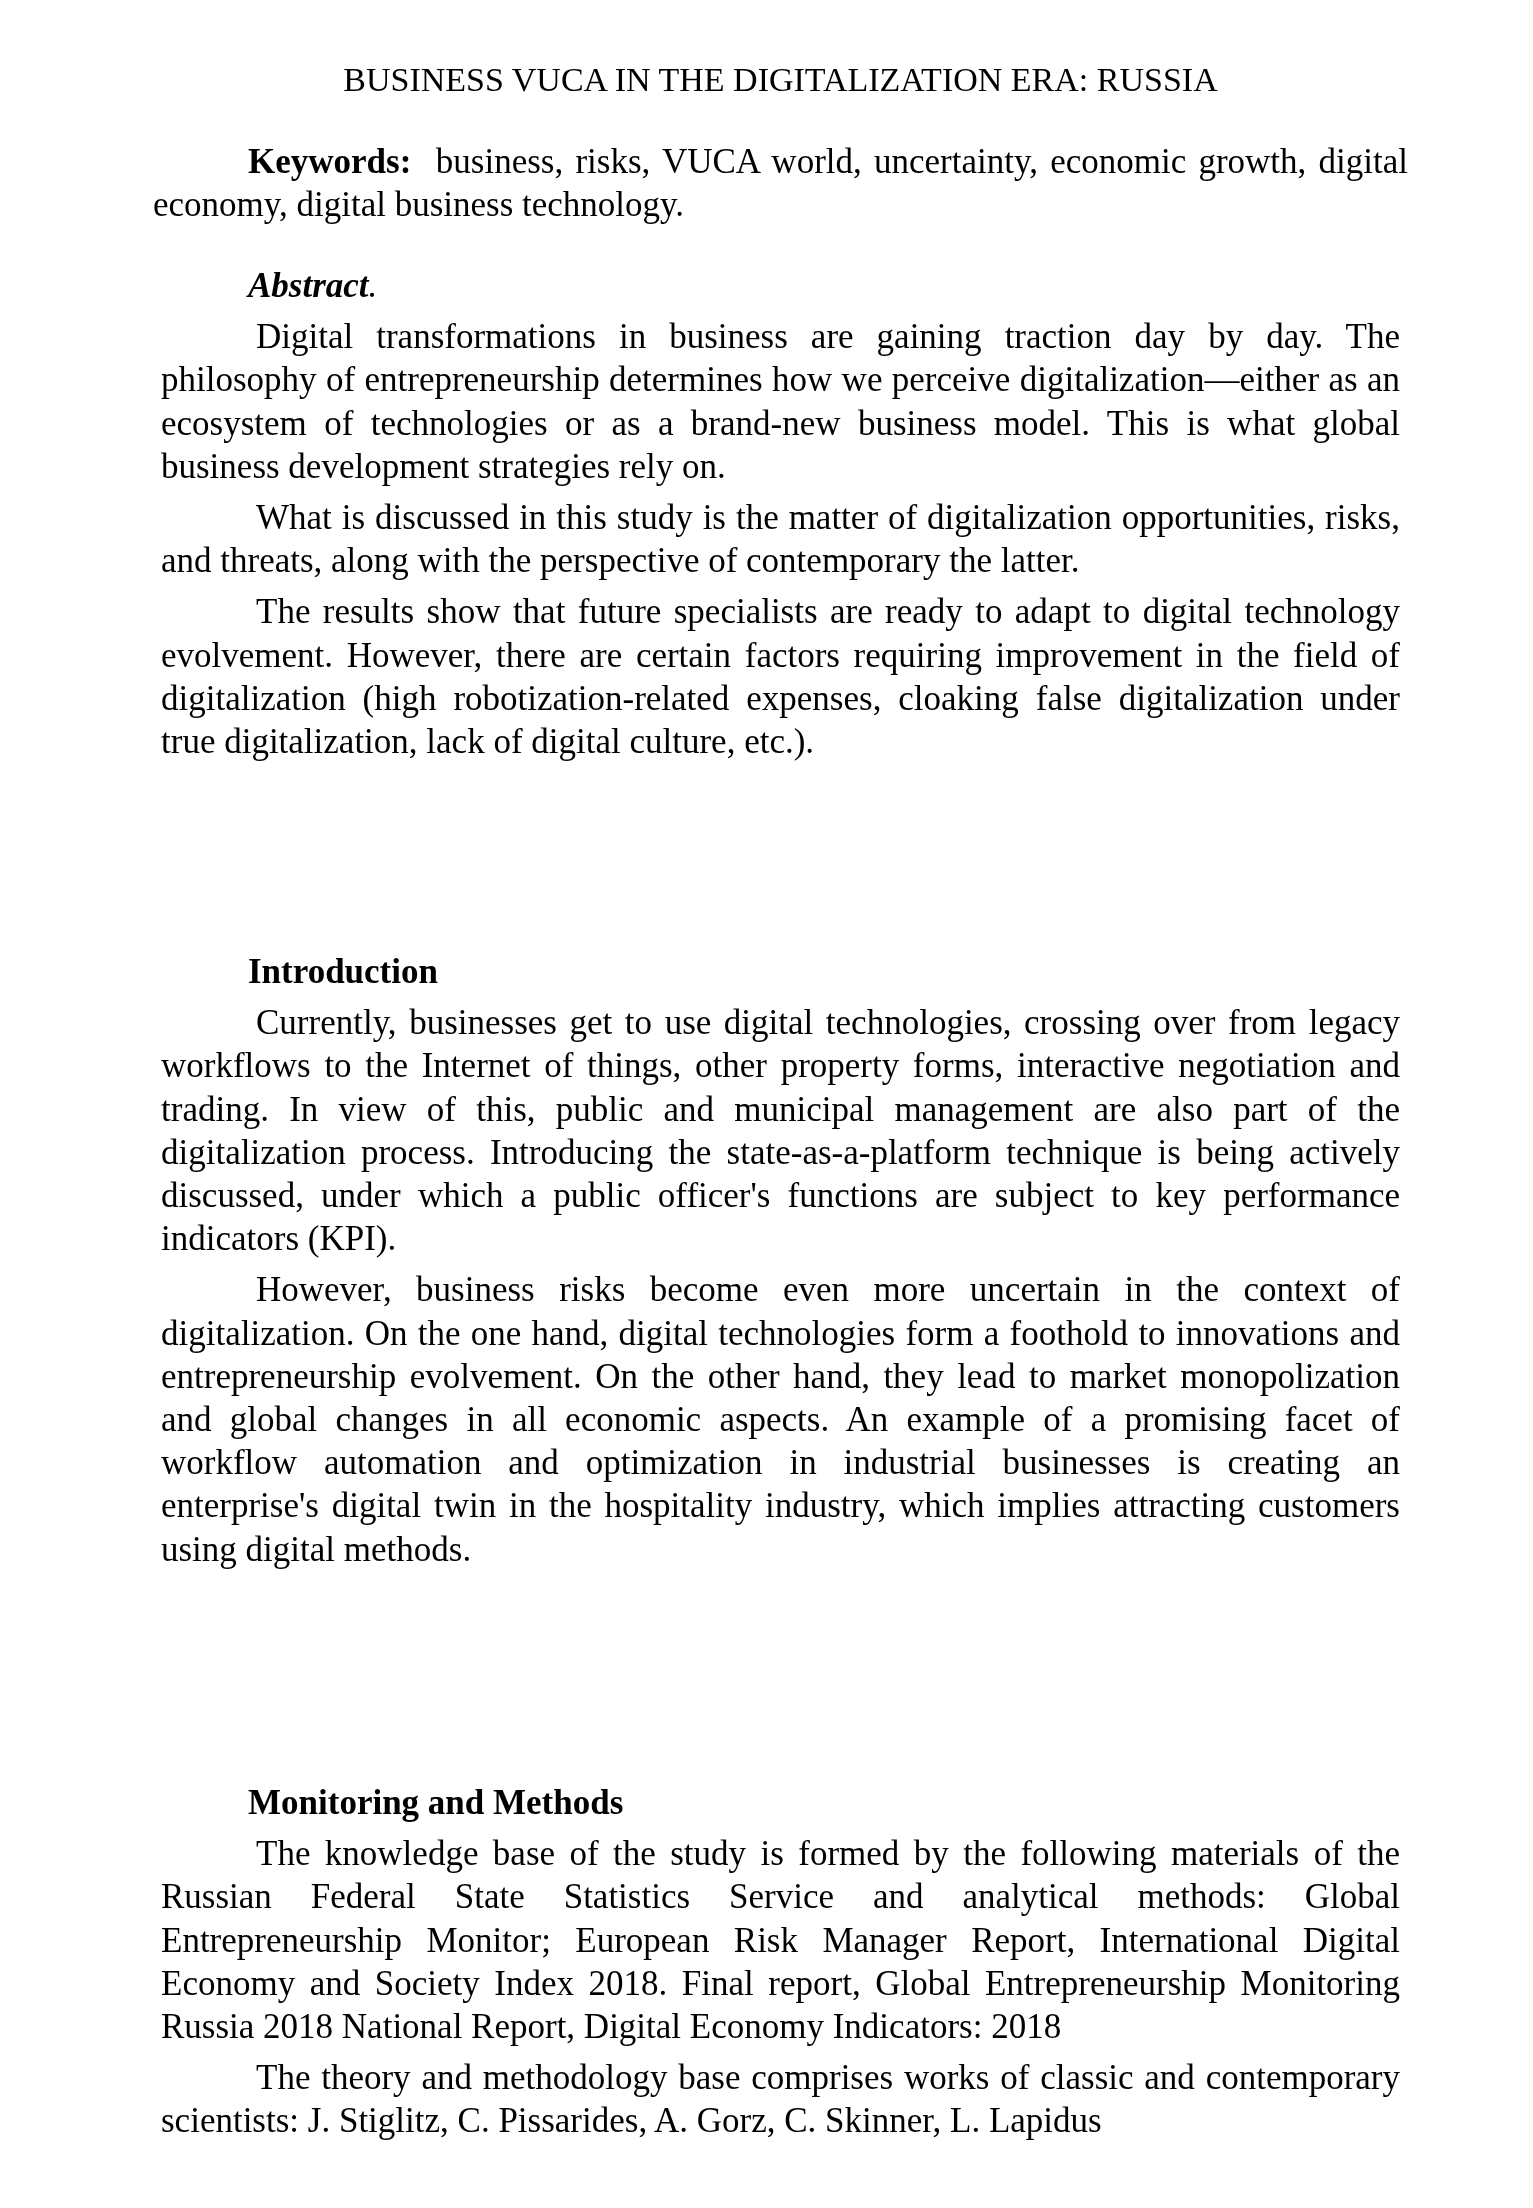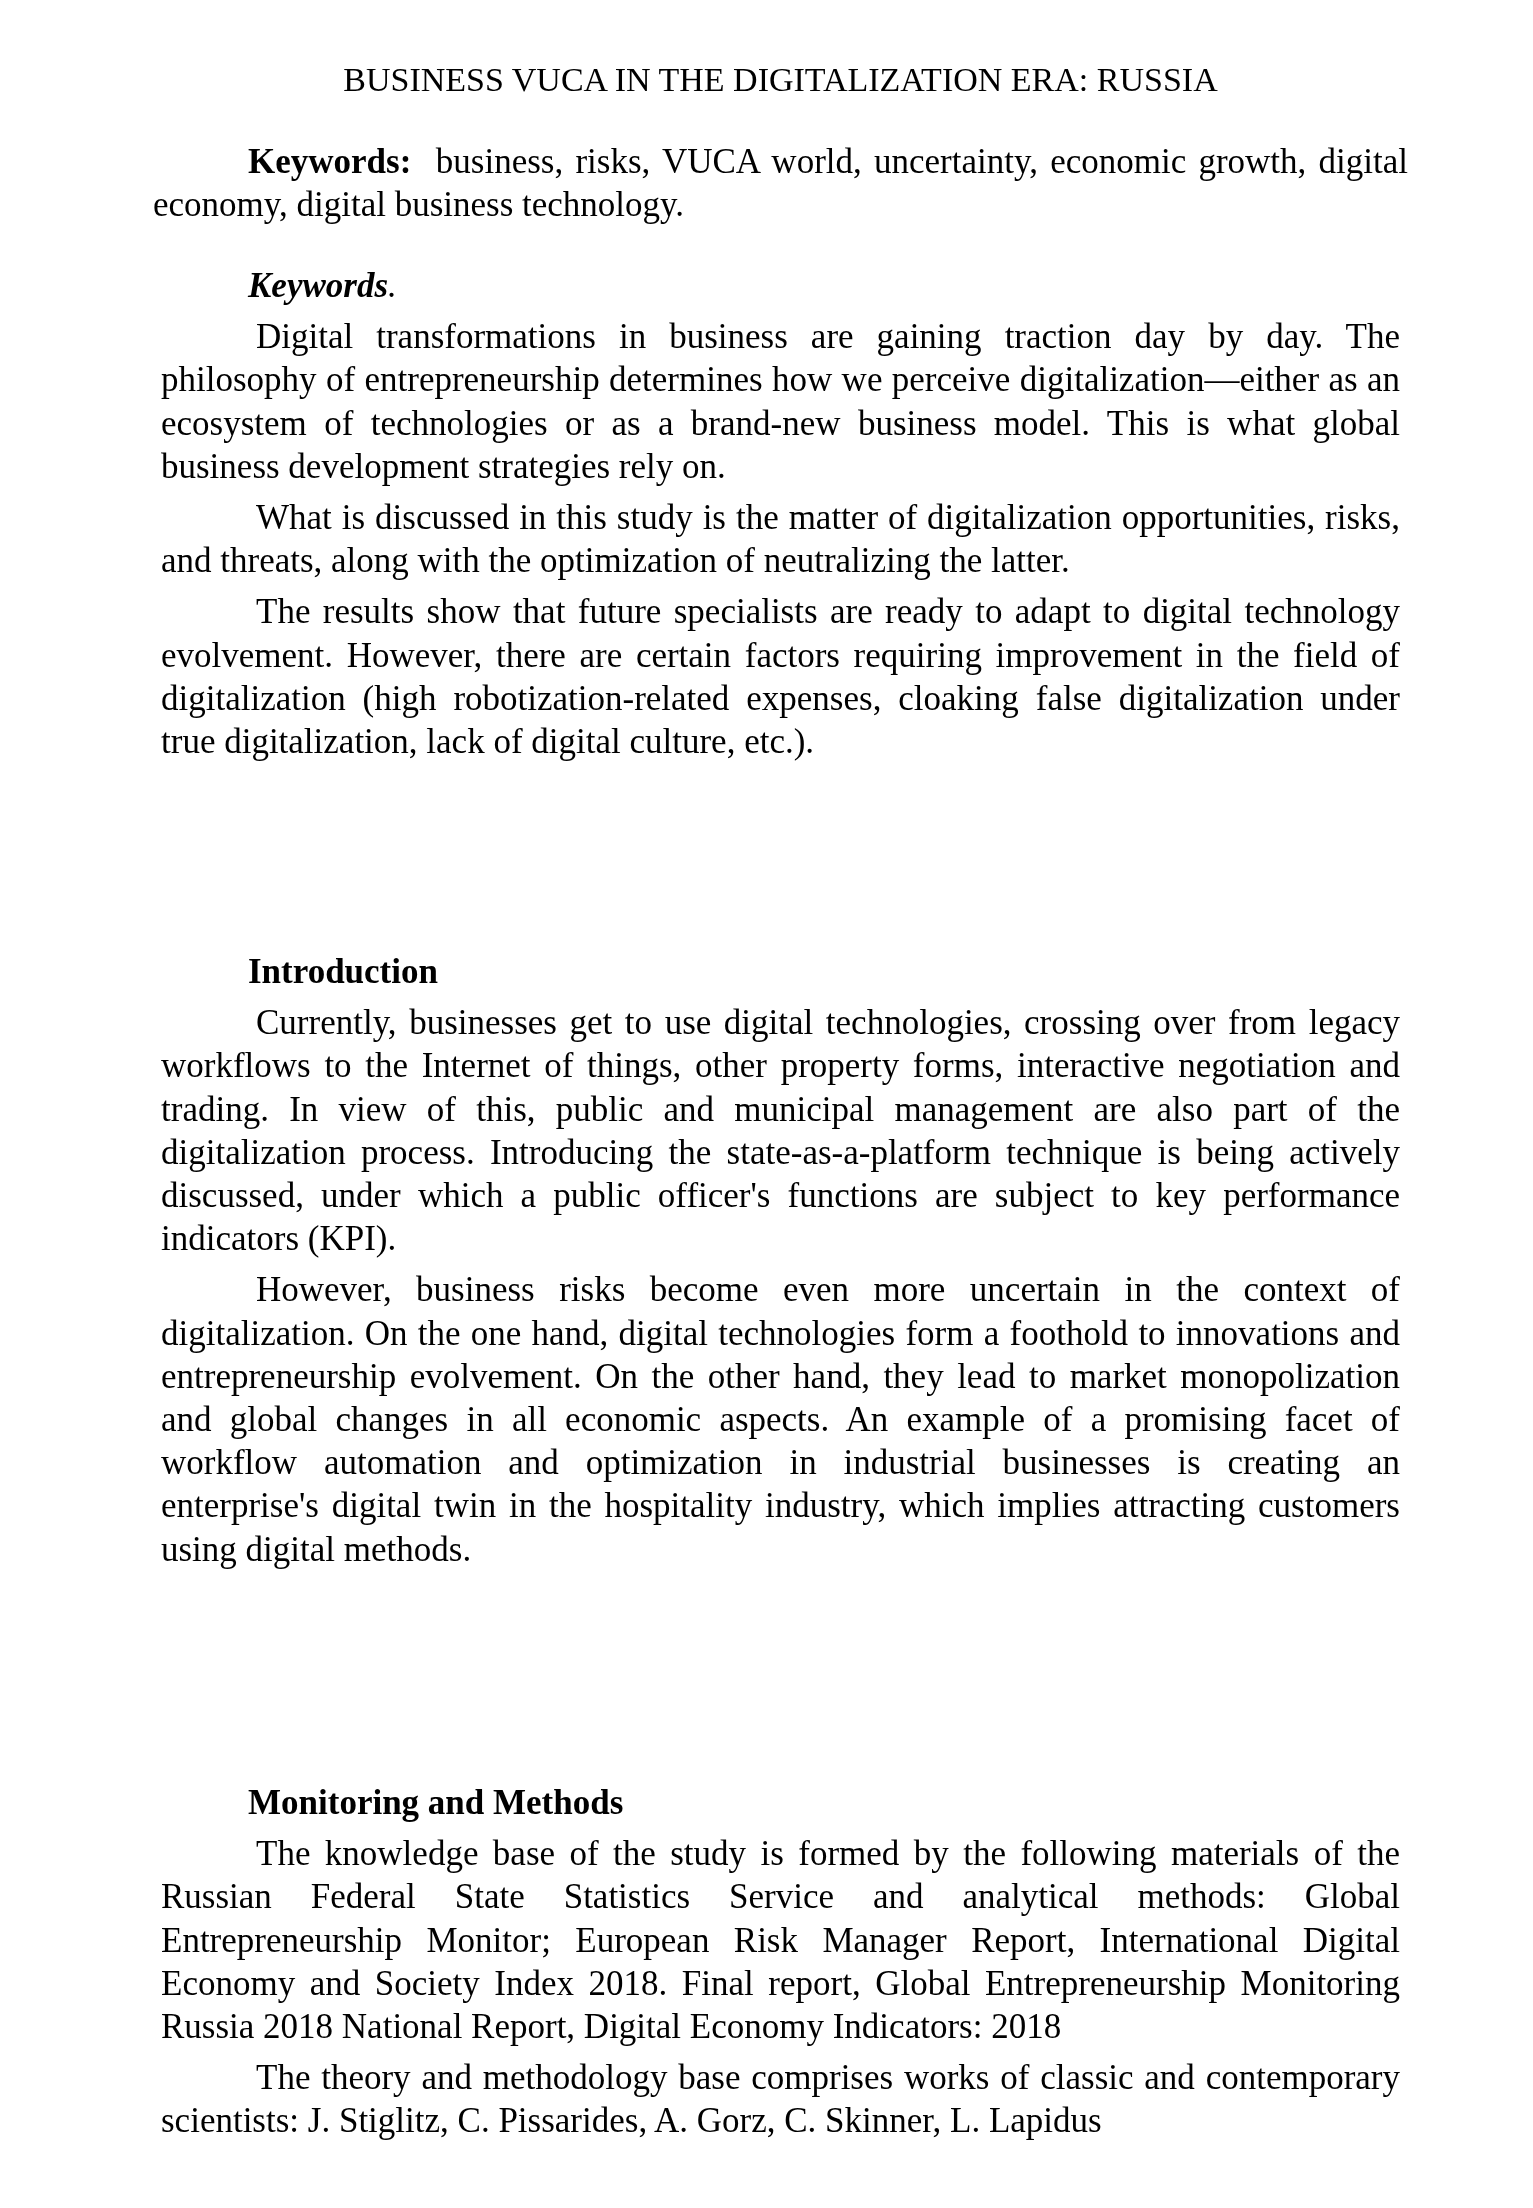--- a/index.html
+++ b/index.html
@@ -26,23 +26,23 @@
 
 <div class="page">
 
   <div class="title">BUSINESS VUCA IN THE DIGITALIZATION ERA: RUSSIA</div>
 
   <div class="block" style="top:140px;">
     <p class="kw"><span class="kw-label">Keywords:</span>&nbsp; <span>business, risks, VUCA world, uncertainty, economic growth, digital economy, digital business technology.</span></p>
   </div>
 
   <div class="block" style="top:264px;">
-    <p class="abs-head"><span>Keywords</span><span class="dot">.</span></p>
+    <p class="abs-head"><span>Abstract</span><span class="dot">.</span></p>
     <p class="p">Digital transformations in business are gaining traction day by day.  The philosophy of entrepreneurship determines how we perceive digitalization—either as an ecosystem of technologies or as a brand-new business model. This is what global business development strategies rely on.</p>
-    <p class="p">What is discussed in this study is the matter of digitalization opportunities, risks, and threats, along with the optimization of neutralizing the latter.</p>
+    <p class="p">What is discussed in this study is the matter of digitalization opportunities, risks, and threats, along with the perspective of contemporary the latter.</p>
     <p class="p">The results show that future specialists are ready to adapt to digital technology evolvement. However, there are certain factors requiring improvement in the field of digitalization (high robotization-related expenses, cloaking false digitalization under true digitalization, lack of digital culture, etc.).</p>
   </div>
 
   <div class="block" style="top:950px;">
     <p class="heading">Introduction</p>
     <p class="p">Currently, businesses get to use digital technologies, crossing over from legacy workflows to the Internet of things, other property forms, interactive negotiation and trading. In view of this, public and municipal management are also part of the digitalization process. Introducing the state-as-a-platform technique is being actively discussed, under which a public officer's functions are subject to key performance indicators (KPI).</p>
     <p class="p">However, business risks become even more uncertain in the context of digitalization.  On the one hand, digital technologies form a foothold to innovations and entrepreneurship evolvement. On the other hand, they lead to market monopolization and global changes in all economic aspects. An example of a promising facet of workflow automation and optimization in industrial businesses is creating an enterprise's digital twin in the hospitality industry, which implies attracting customers using digital methods.</p>
   </div>
 
   <div class="block" style="top:1781px;">

